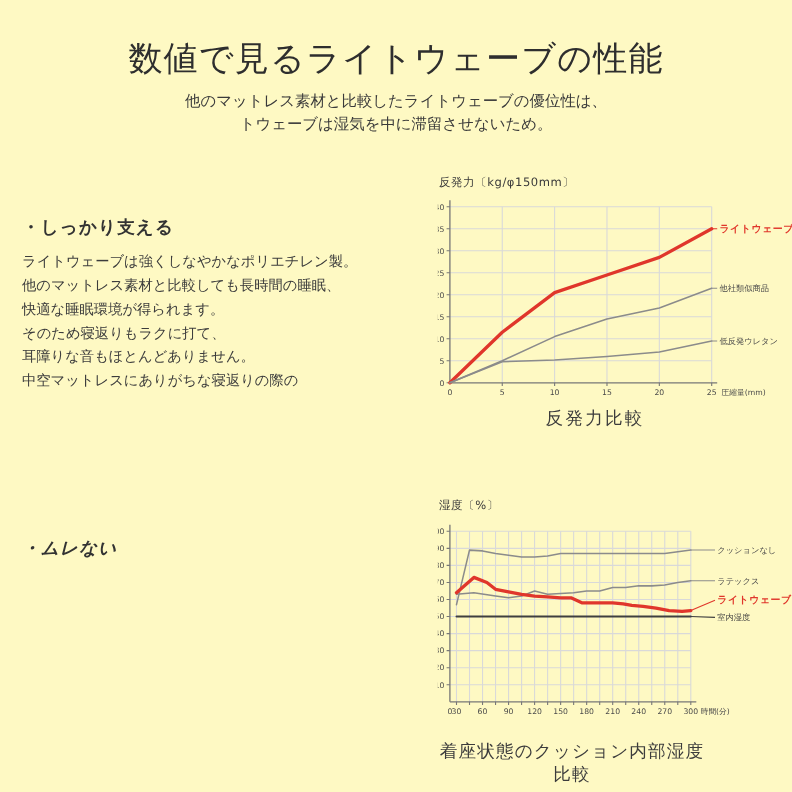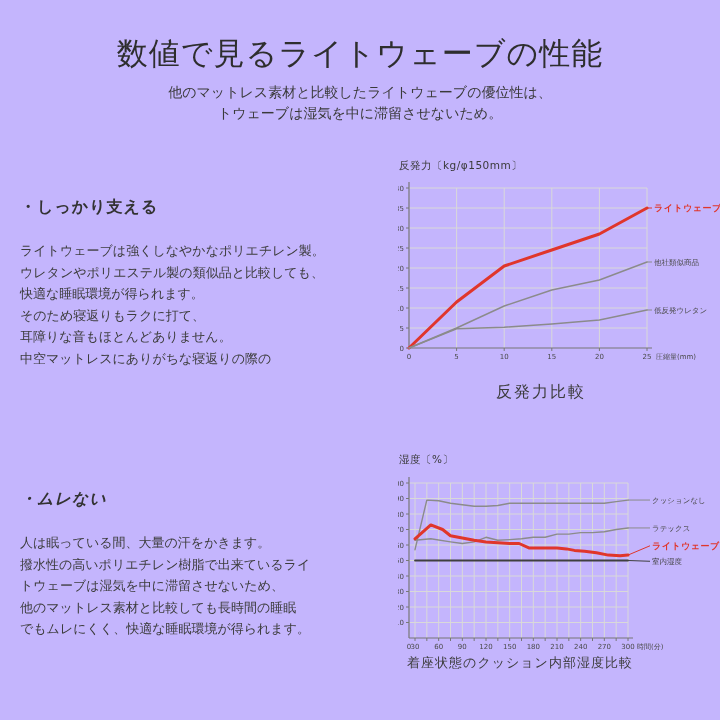--- a/index.html
+++ b/index.html
@@ -1,43 +1,43 @@
 <!DOCTYPE html>
 <html><head>
 <meta charset="utf-8">
 <style>
   html,body{margin:0;padding:0;background:#fff;}
-  .page{position:relative;width:720px;height:720px;background:#c4b5fd;overflow:hidden;
+  .page{position:relative;width:720px;height:720px;background:#fef9c3;overflow:hidden;
         font-family:"DejaVu Sans","Liberation Sans",sans-serif;color:#3a3a3a;}
   .main-title{position:absolute;top:12px;left:0;width:720px;text-align:center;
         font-size:31px;letter-spacing:1px;color:#2e2e2e;font-weight:500;}
   .subtitle{position:absolute;top:82px;left:0;width:720px;text-align:center;
         font-size:14px;line-height:21px;color:#3a3a3a;}
   .section-heading{position:absolute;left:20px;font-size:16px;letter-spacing:1px;color:#333;}
-  .section-body{position:absolute;left:20px;width:372px;font-size:13px;line-height:21.5px;color:#3c3c3c;margin-top:12px;}
+  .section-body{position:absolute;left:20px;width:372px;font-size:13px;line-height:21.5px;color:#3c3c3c;}
   .chart{position:absolute;left:398px;width:322px;}
   .chart svg{display:block;}
   .chart-title{width:322px;text-align:center;color:#3c3c3c;}
-  .chart-title-0{font-size:16px;letter-spacing:2px;padding-right:36px;box-sizing:border-box;margin-top:20px;}
-  .chart-title-1{font-size:13px;letter-spacing:1px;padding-right:78px;box-sizing:border-box;margin-top:2px;}
+  .chart-title-0{font-size:16px;letter-spacing:2px;padding-right:36px;box-sizing:border-box;margin-top:8px;}
+  .chart-title-1{font-size:16px;letter-spacing:1px;padding-right:78px;box-sizing:border-box;margin-top:21px;}
 </style>
 </head>
 <body>
 
 <div class="page">
   <h1 class="main-title">数値で見るライトウェーブの性能</h1>
   <div class="subtitle">
     <div>他のマットレス素材と比較したライトウェーブの優位性は、</div>
     <div>トウェーブは湿気を中に滞留させないため。</div>
   </div>
 
   <h2 class="section-heading" style="top:184px;">・しっかり支える</h2>
   <div class="section-body" style="top:228px;">
       <div>ライトウェーブは強くしなやかなポリエチレン製。</div>
-      <div>ウレタンやポリエステル製の類似品と比較しても、</div>
+      <div>他のマットレス素材と比較しても長時間の睡眠、</div>
       <div>快適な睡眠環境が得られます。</div>
       <div>そのため寝返りもラクに打て、</div>
       <div>耳障りな音もほとんどありません。</div>
       <div>中空マットレスにありがちな寝返りの際の</div>
     </div>
 
   <figure class="chart" style="top:156px;margin:0;">
     <div>
         <svg width="322" height="206" viewBox="0 0 322 206">
           <line x1="11" y1="172" x2="249" y2="172" stroke="#d9d9d9" stroke-width="1"></line>
@@ -94,27 +94,20 @@
           <text x="256" y="108.8" text-anchor="start" font-size="7.5" font-weight="normal" letter-spacing="0" fill="#4a4a4a">他社類似商品</text>
           <polyline points="11.0,192.0 58.6,172.8 106.2,171.2 153.8,168.0 201.4,164.0 249.0,154.0" fill="none" stroke="#8b8b8b" stroke-width="1.4" stroke-linejoin="round" stroke-linecap="round"></polyline>
           <line x1="249" y1="154" x2="254" y2="154" stroke="#8b8b8b" stroke-width="1"></line>
           <text x="256" y="156.8" text-anchor="start" font-size="7.5" font-weight="normal" letter-spacing="0" fill="#4a4a4a">低反発ウレタン</text>
         </svg>
       </div>
     <figcaption class="chart-title chart-title-0">反発力比較</figcaption>
   </figure>
 
   <h2 class="section-heading" style="top:476px;font-style:italic;">・ムレない</h2>
-  <div class="section-body" style="top:520px;">
-      <div>人は眠っている間、大量の汗をかきます。</div>
-      <div>撥水性の高いポリエチレン樹脂で出来ているライ</div>
-      <div>トウェーブは湿気を中に滞留させないため、</div>
-      <div>他のマットレス素材と比較しても長時間の睡眠</div>
-      <div>でもムレにくく、快適な睡眠環境が得られます。</div>
-    </div>
 
   <figure class="chart" style="top:450px;margin:0;">
     <div>
         <svg width="322" height="202" viewBox="0 0 322 202">
           <line x1="11" y1="172.5" x2="230" y2="172.5" stroke="#d9d9d9" stroke-width="1"></line>
           <line x1="11" y1="157" x2="230" y2="157" stroke="#d9d9d9" stroke-width="1"></line>
           <line x1="11" y1="141.5" x2="230" y2="141.5" stroke="#d9d9d9" stroke-width="1"></line>
           <line x1="11" y1="126" x2="230" y2="126" stroke="#d9d9d9" stroke-width="1"></line>
           <line x1="11" y1="110.5" x2="230" y2="110.5" stroke="#d9d9d9" stroke-width="1"></line>
           <line x1="11" y1="95" x2="230" y2="95" stroke="#d9d9d9" stroke-width="1"></line>

